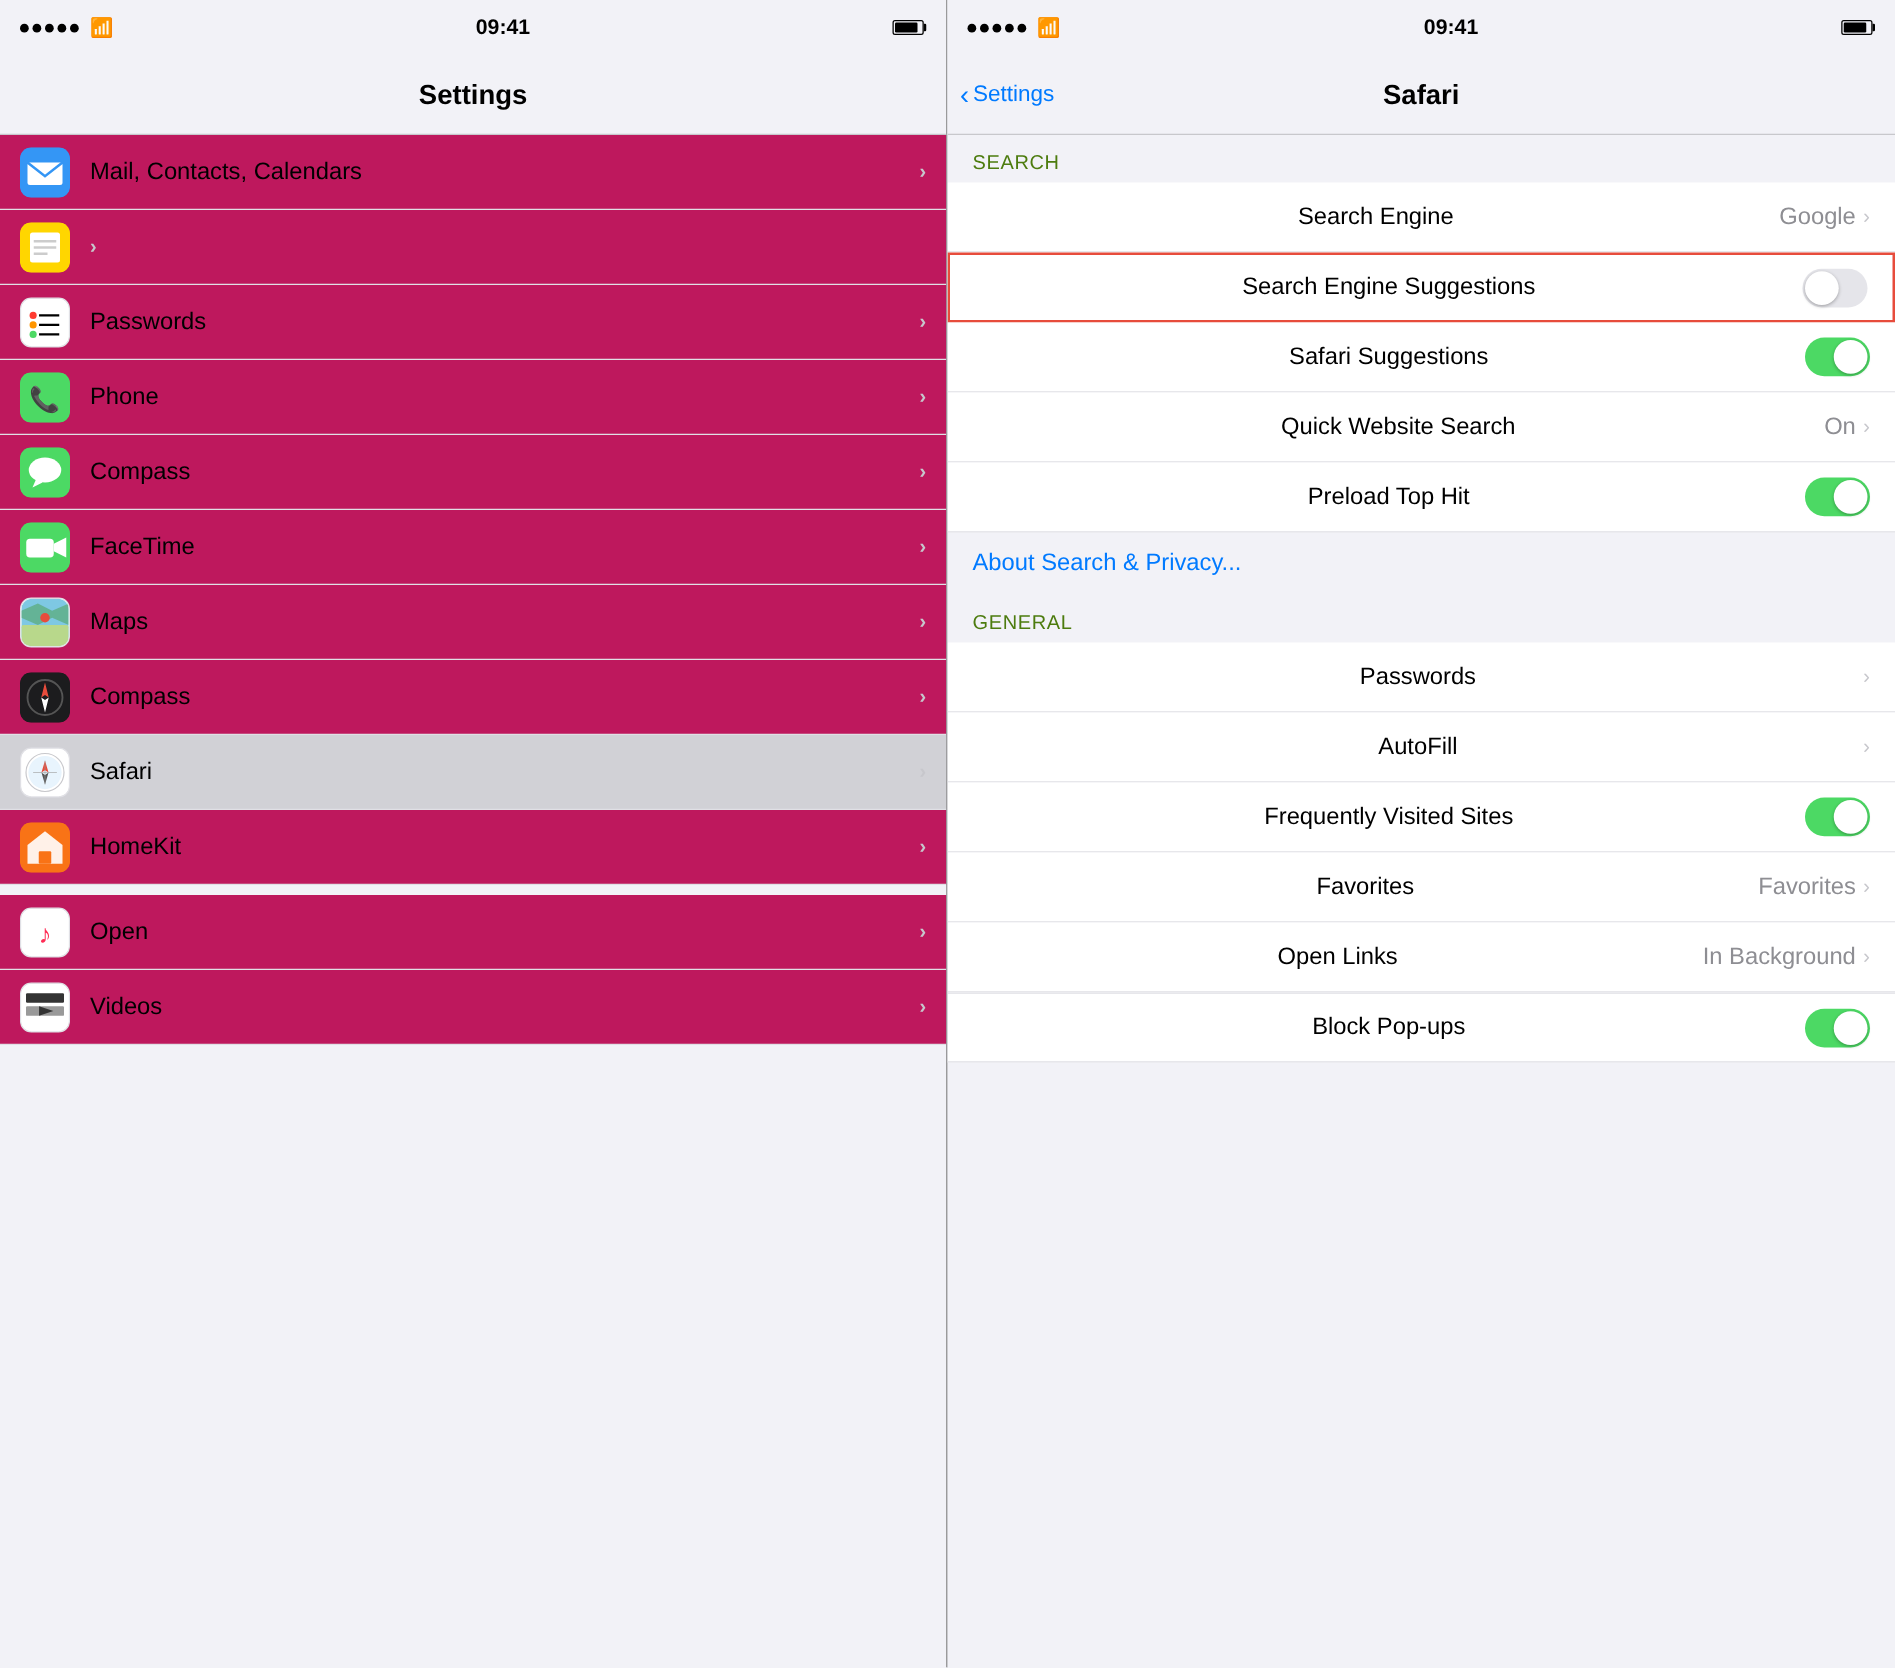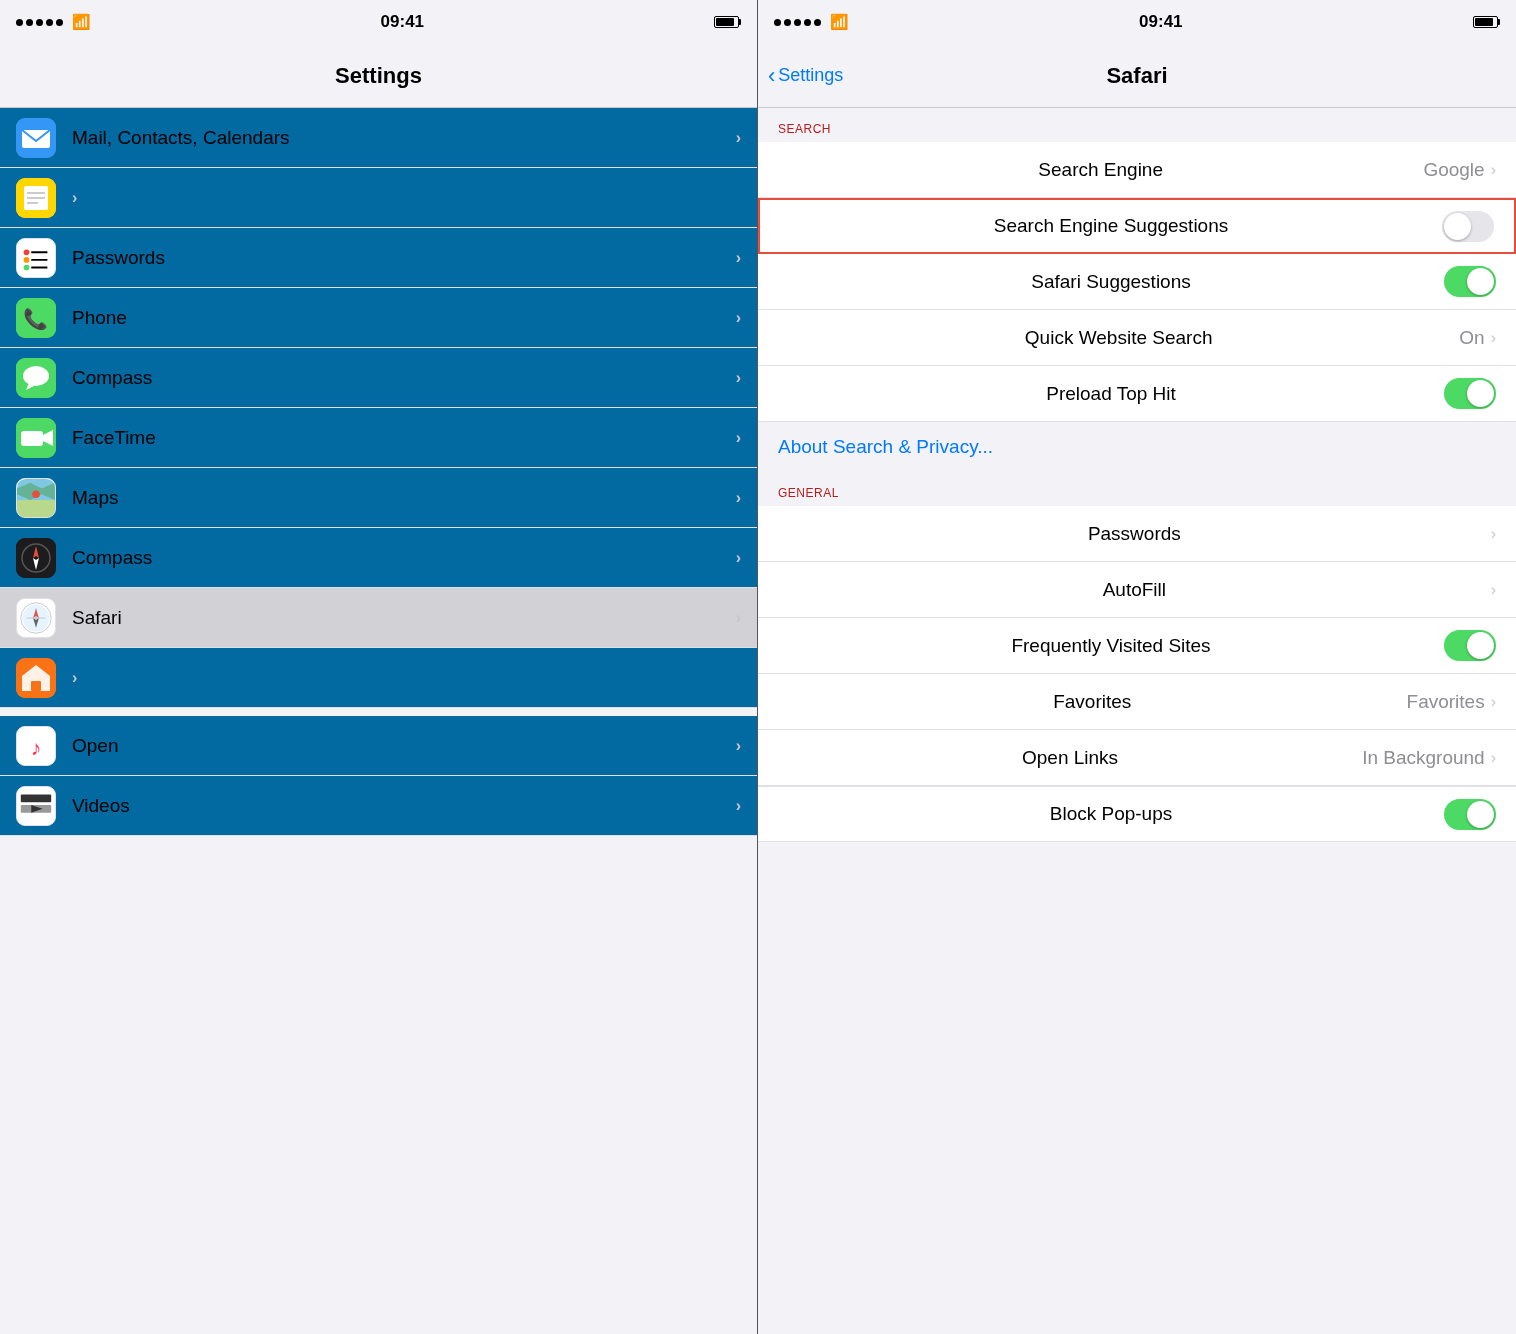--- a/index.html
+++ b/index.html
@@ -80,21 +80,21 @@
 
     .settings-list {
       flex: 1;
       background: #f2f2f7;
       overflow: hidden;
     }
 
     .list-item {
       display: flex;
       align-items: center;
-      background: #0369a1;
+      background: #be185d;
       padding: 0 16px;
       height: 60px;
       border-bottom: 1px solid #e0e0e5;
       cursor: pointer;
       position: relative;
     }
 
     .list-item.selected {
       background: #d1d1d6;
     }
@@ -180,23 +180,23 @@
       color: #000;
     }
 
     .safari-settings {
       flex: 1;
       overflow: hidden;
     }
 
     .section-header {
       padding: 14px 20px 6px;
-      font-size: 12px;
+      font-size: 16px;
       font-weight: 400;
-      color: #b91c1c;
+      color: #4d7c0f;
       letter-spacing: 0.5px;
       background: #f2f2f7;
     }
 
     .setting-row {
       display: flex;
       align-items: center;
       background: #fff;
       padding: 0 20px;
       height: 56px;
@@ -428,20 +428,21 @@
     </div>
 
     <div class="list-item">
       <div class="app-icon" style="background:#f97316;">
         <svg viewBox="0 0 40 40" xmlns="http://www.w3.org/2000/svg">
           <rect width="40" height="40" rx="9" fill="#f97316"></rect>
           <polygon points="20,7 34,18 34,33 6,33 6,18" fill="white" opacity="0.9"></polygon>
           <rect x="15" y="23" width="10" height="10" rx="1" fill="#f97316"></rect>
         </svg>
       </div>
+      <span class="item-label">HomeKit</span>
       <span class="chevron">›</span>
     </div>
 
     <div style="height:8px; background:#f2f2f7;"></div>
 
     <div class="list-item">
       <div class="app-icon" style="background:#fff; border:1px solid #e0e0e5;">
         <svg viewBox="0 0 40 40" xmlns="http://www.w3.org/2000/svg">
           <rect width="40" height="40" rx="9" fill="white"></rect>
           <text x="20" y="29" font-size="22" text-anchor="middle" fill="#ff2d55">♪</text>

